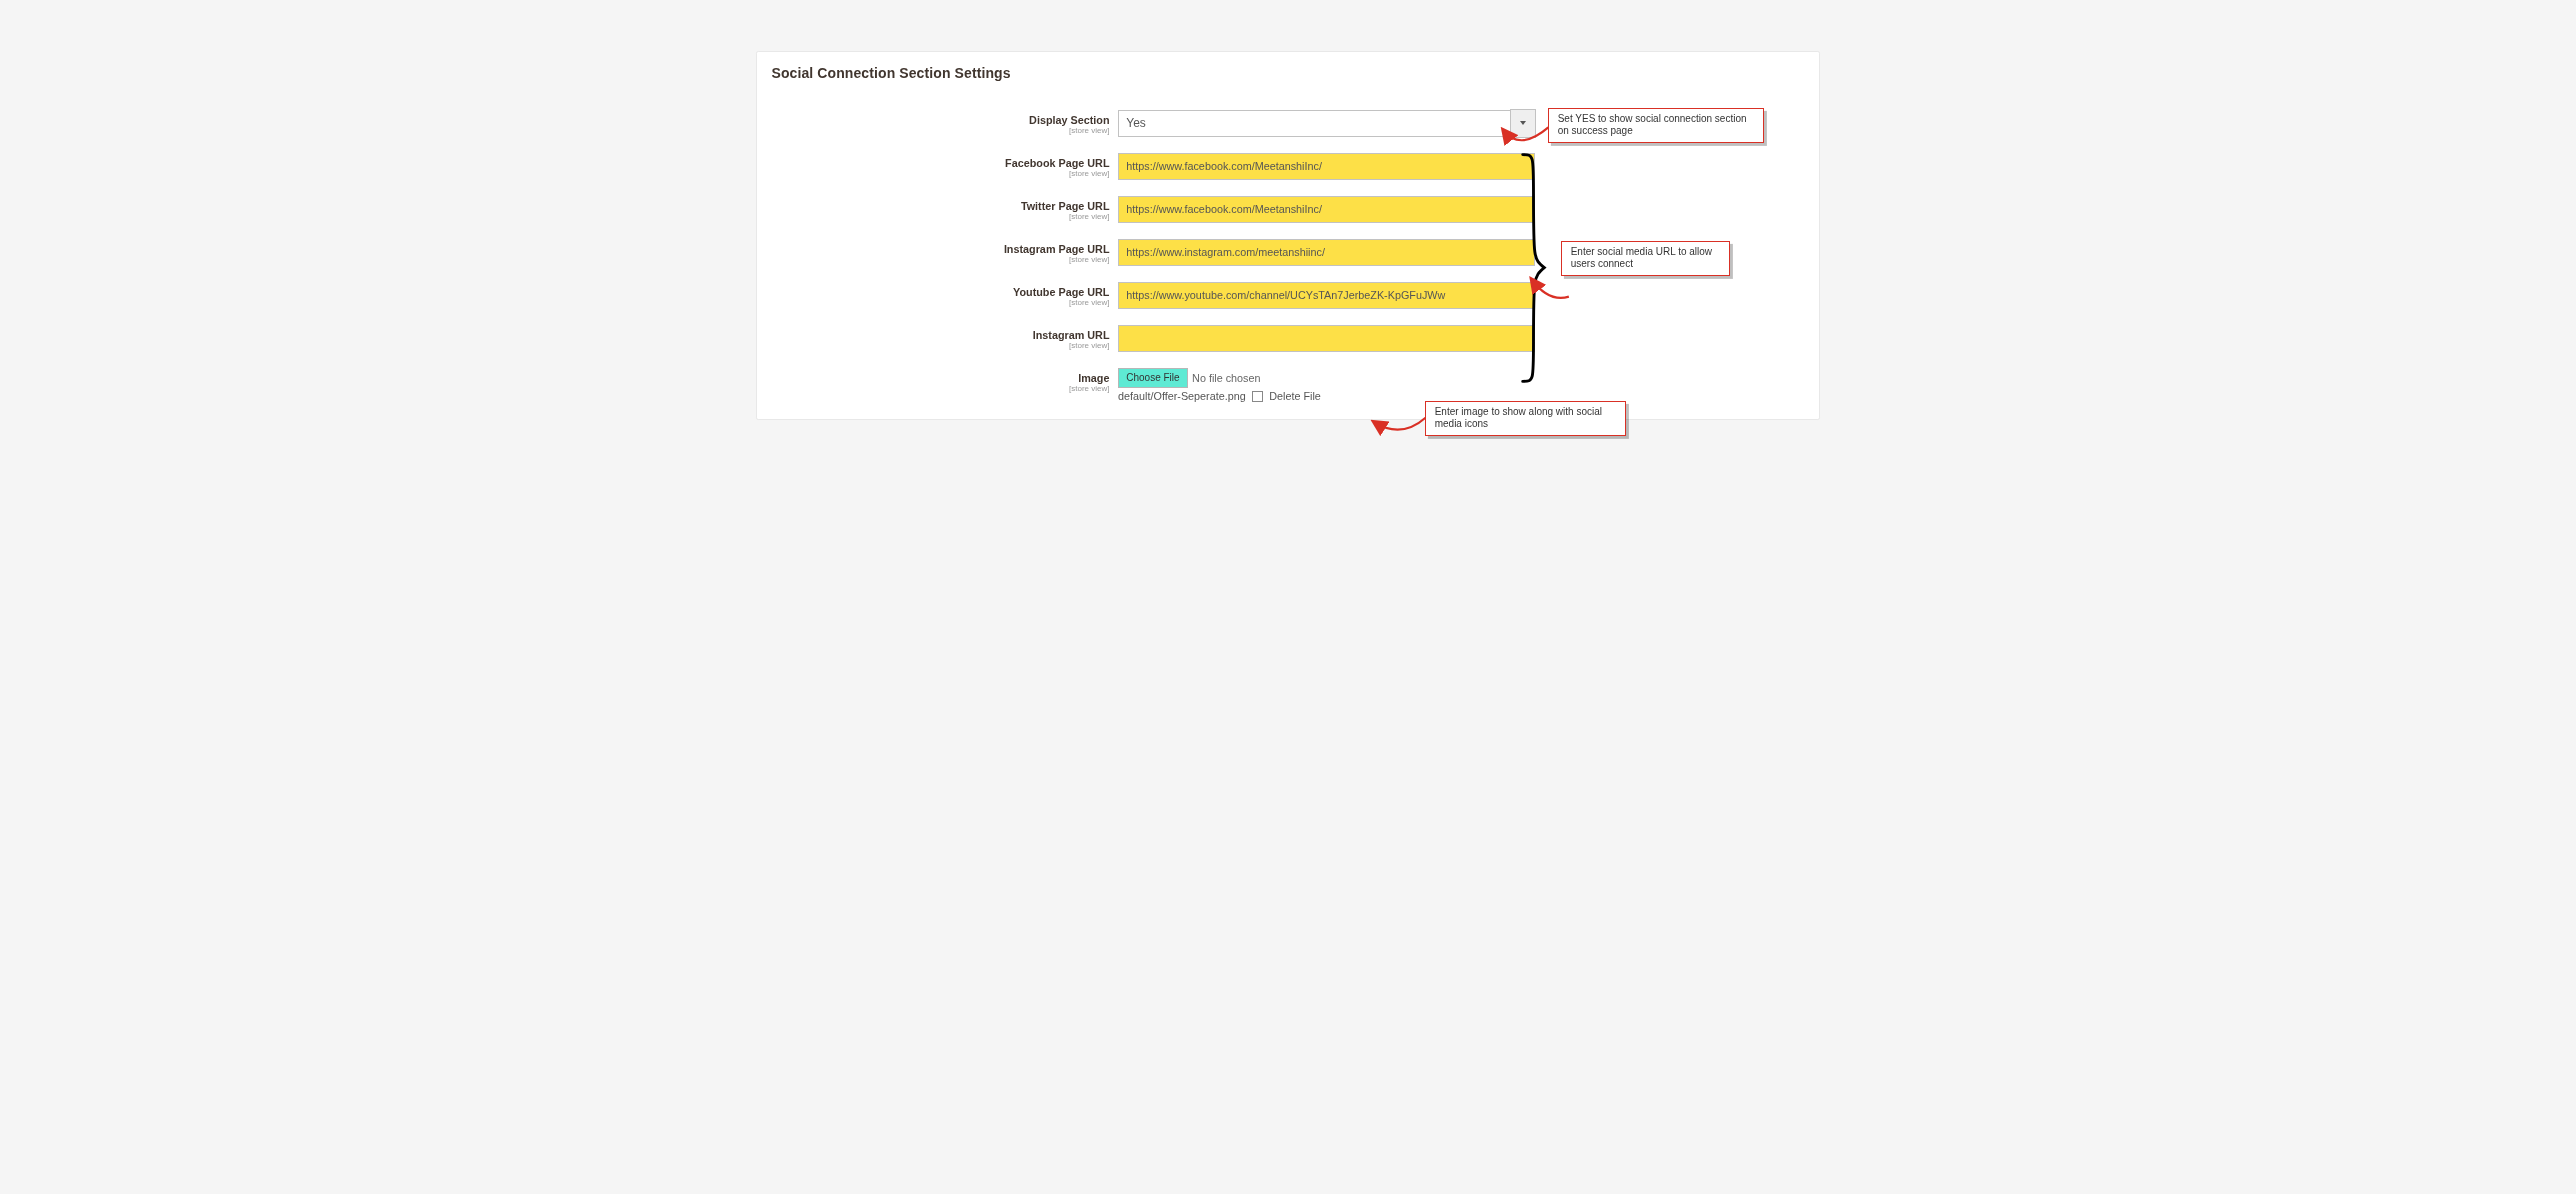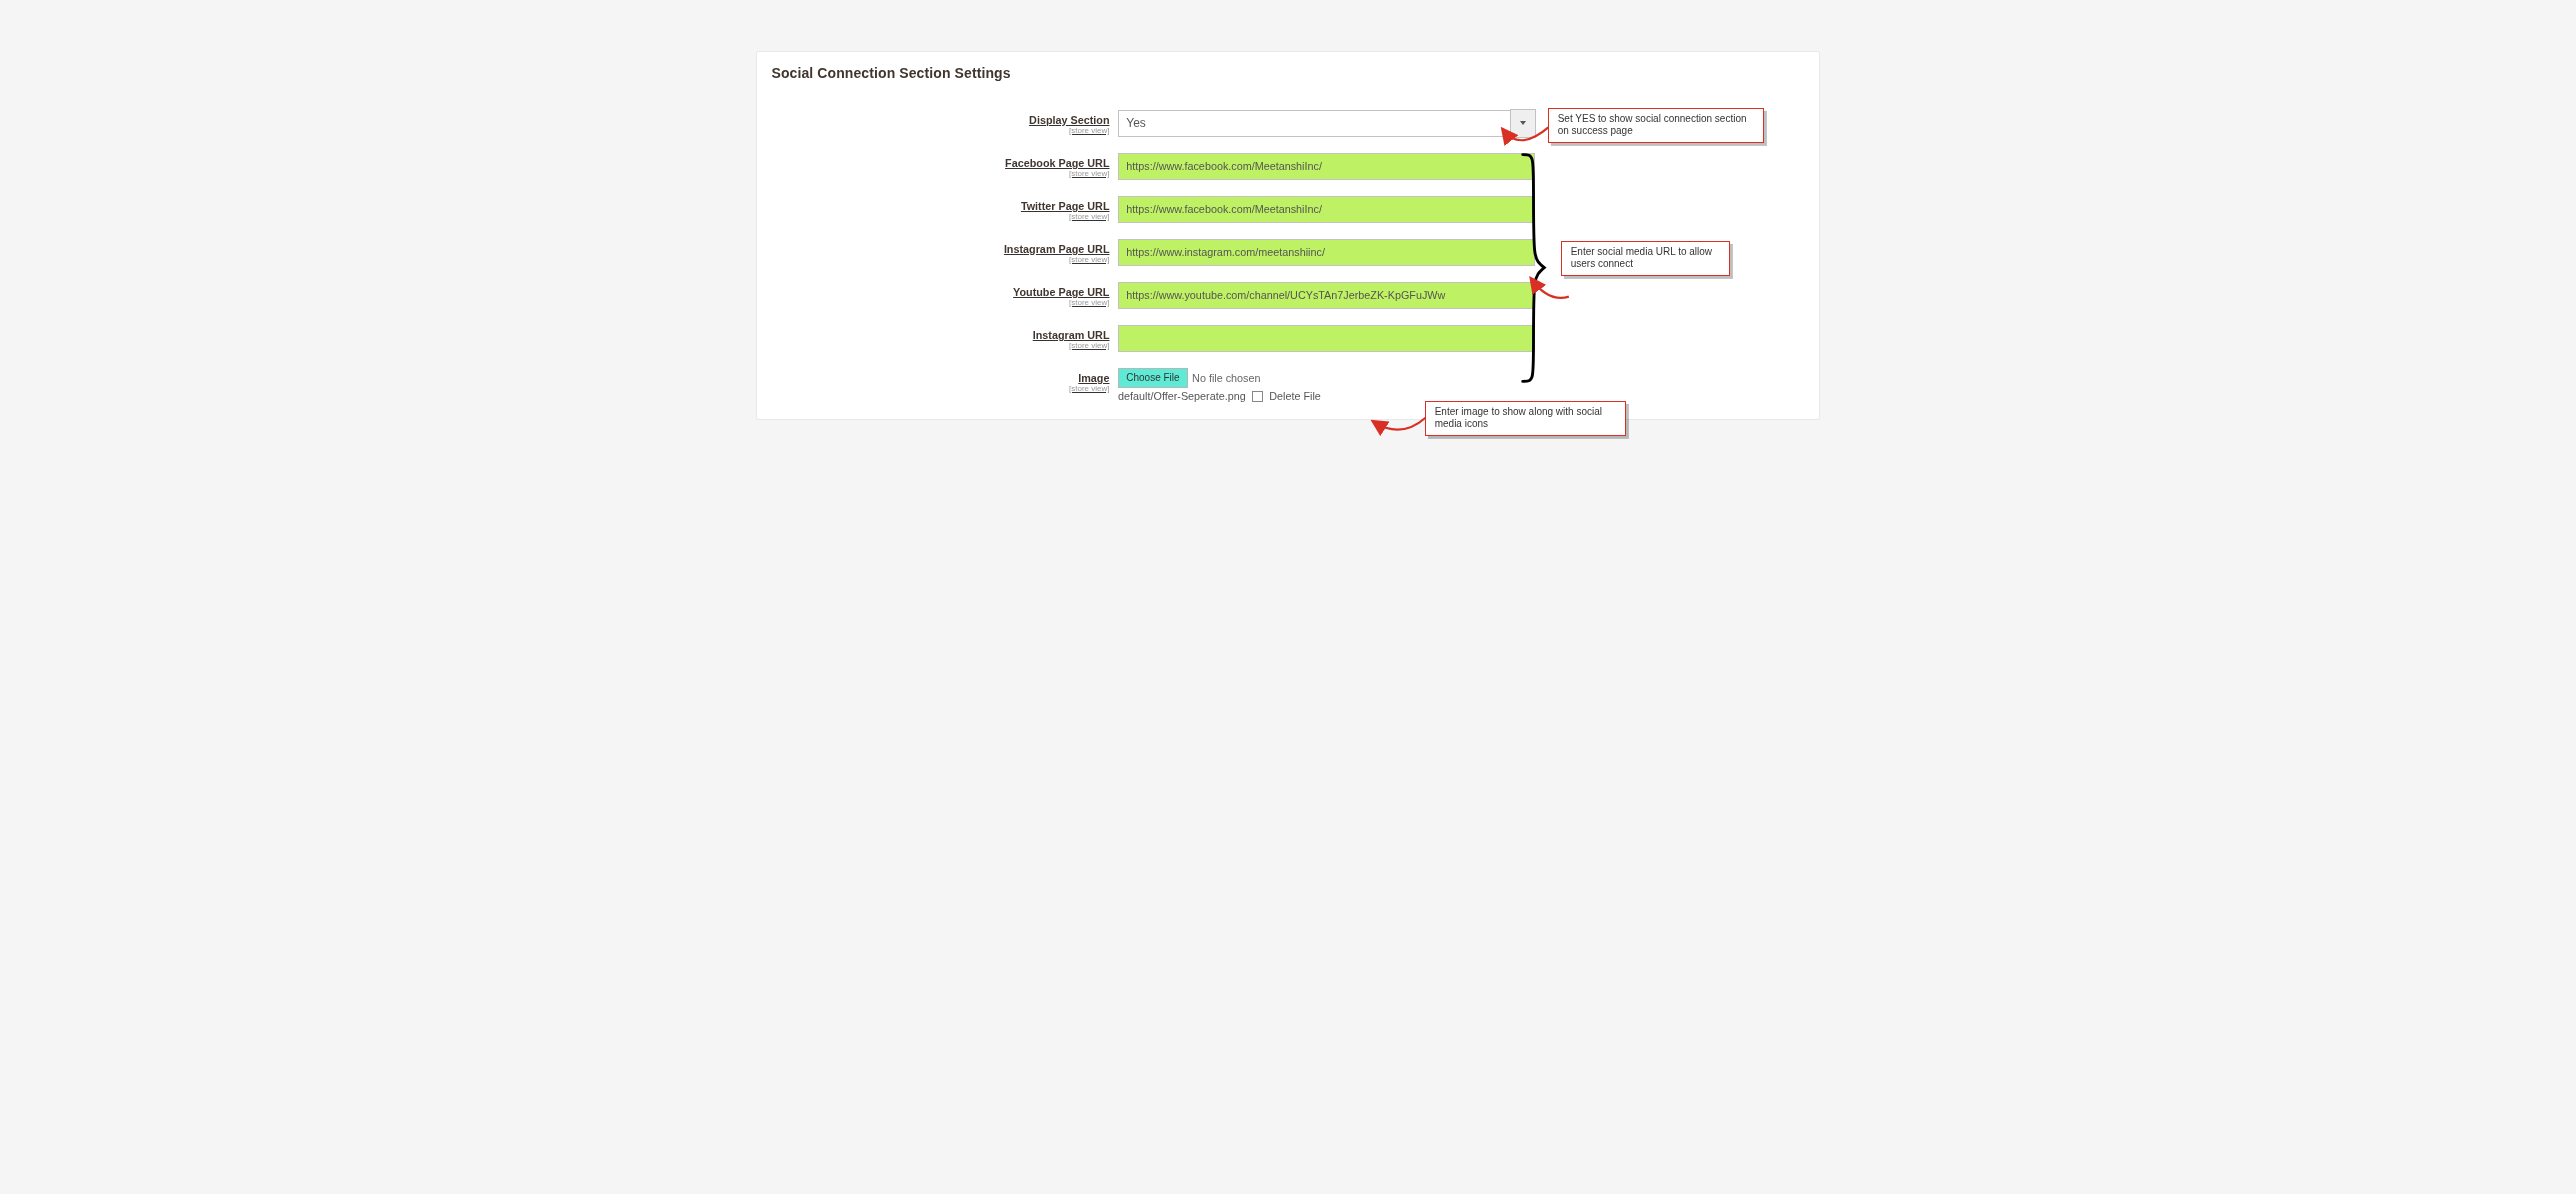--- a/index.html
+++ b/index.html
@@ -41,39 +41,38 @@
   }
   .field-row {
     display: flex;
     align-items: flex-start;
     gap: 8.6px;
   }
   .label-col {
     width: 338px;
     text-align: right;
     padding-top: 4.3px;
-    text-decoration: underline;
   }
   .label-main {
     font-size: 10.8px;
     font-weight: 600;
     color: #41362f;
   }
   .label-scope {
     font-size: 8px;
     color: #999;
   }
   .input-col {
     width: 417px;
   }
   input[type=text].txt {
     width: 100%;
     height: 27px;
     border: 0.7px solid #c2c2c2;
-    background: #bef264;
+    background: #fde047;
     padding: 0 7.2px;
     font-size: 10.8px;
     color: #555;
     font-family: inherit;
   }
   .select-wrap {
     position: relative;
     width: 100%;
   }
   .select-display {

